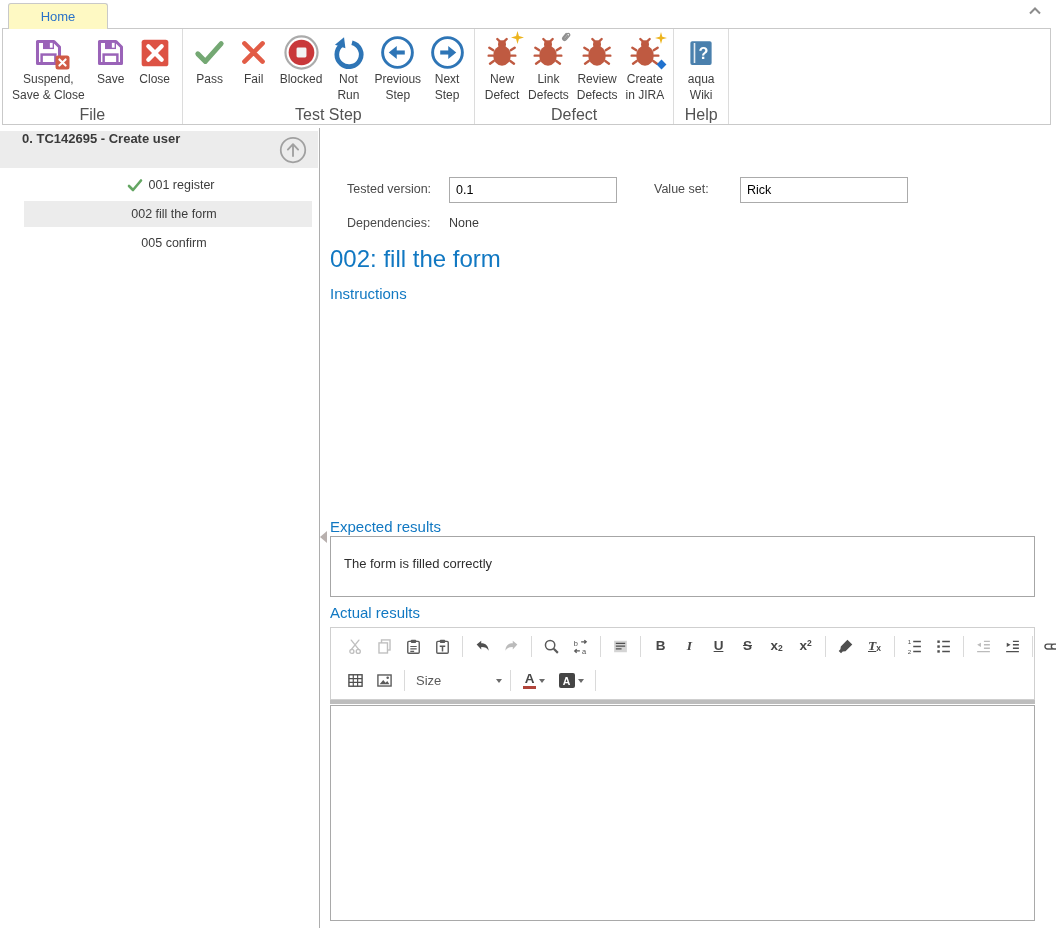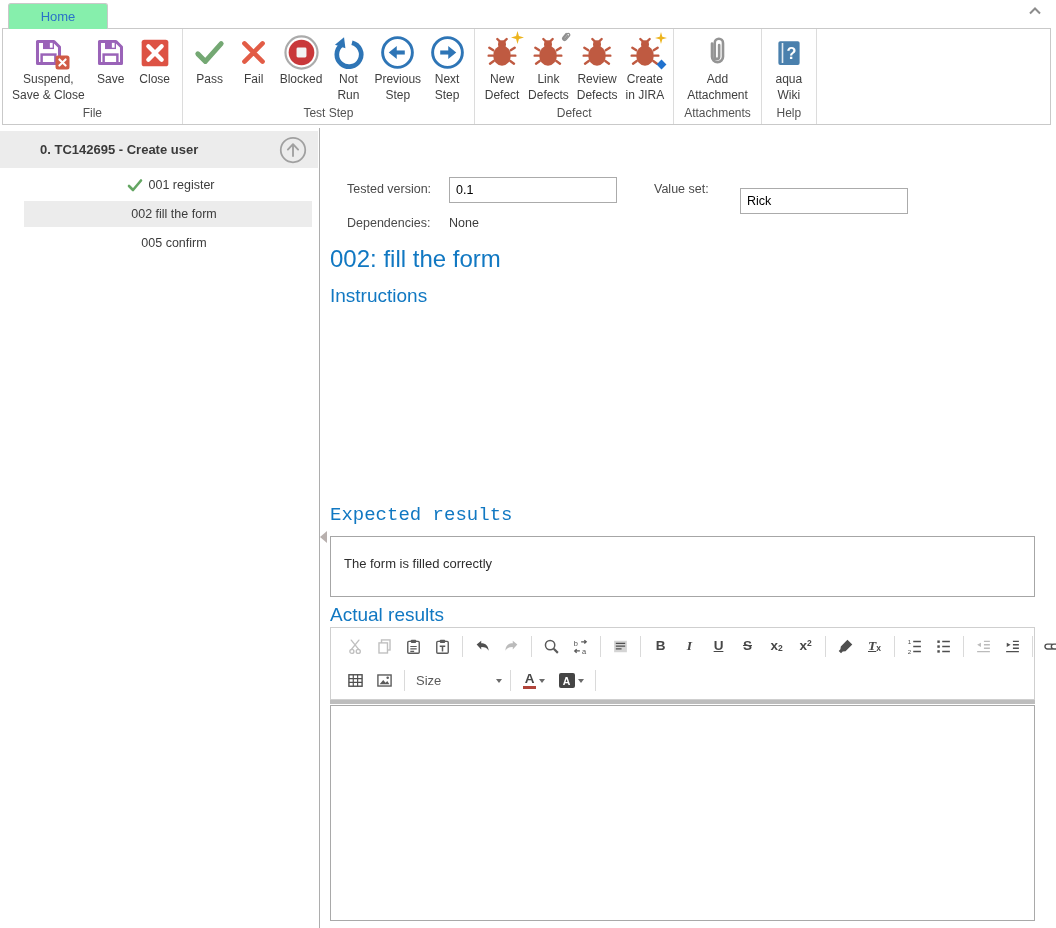--- a/index.html
+++ b/index.html
@@ -5,42 +5,42 @@
   * { box-sizing: border-box; }
   html,body { margin:0; padding:0; }
   body {
     width:1056px; height:928px; position:relative; overflow:hidden;
     background:#ffffff; font-family:"Liberation Sans", sans-serif; color:#3f3f3f;
   }
 
   
   .ribbon-tab {
     position:absolute; left:8px; top:3px; width:100px; height:26px; z-index:3;
-    background:#86efac; border:1px solid #c9c9c9; border-bottom:none;
+    background:#fef9c3; border:1px solid #c9c9c9; border-bottom:none;
     border-radius:3px 3px 0 0; display:flex; align-items:center; justify-content:center;
     font-size:13px; color:#2a72c8; cursor:pointer;
   }
   .ribbon-collapse { position:absolute; right:13px; top:4px; width:16px; height:14px; cursor:pointer; z-index:4; }
   .ribbon {
     position:absolute; left:2px; top:28px; width:1049px; height:97px;
     background:#fff; border:1px solid #c9c9c9; display:flex; align-items:stretch;
   }
   .ribbon-group { display:flex; flex-direction:column; border-right:1px solid #dcdcdc; }
   .ribbon-buttons { flex:1; display:flex; align-items:flex-start; padding:3px 5px 0 5px; }
-  .ribbon-group-label { text-align:center; font-size:12px; color:#525252; padding:1px 10px 4px; }
+  .ribbon-group-label { text-align:center; font-size:16px; color:#525252; padding:1px 10px 4px; }
   .ribbon-btn { display:flex; flex-direction:column; align-items:center; padding:2px 4px; cursor:pointer; }
   .ribbon-btn .ic { width:36px; height:37px; position:relative; display:flex; align-items:center; justify-content:center; margin-bottom:1px; }
   .ribbon-btn .lbl { font-size:12px; color:#3f3f3f; text-align:center; line-height:1.3; white-space:pre-line; }
   .badge { position:absolute; }
 
   
   .sidebar { position:absolute; left:0; top:128px; width:318px; bottom:0; background:#fff; }
   .sidebar-header {
-    margin-top:3px; height:37px; background:#ececec; display:flex; align-items:center;
-    padding-left:40px; font-size:13px; font-weight:bold; color:#3a3a3a; position:relative; cursor:pointer;
+    margin-top:3px; height:37px; background:#ececec; display:flex; align-items:flex-start;
+    padding-left:22px; font-size:13px; font-weight:bold; color:#3a3a3a; position:relative; cursor:pointer;
   }
   .sidebar-up { position:absolute; right:11px; top:5px; width:28px; height:28px; cursor:pointer; }
   .sidebar-items { margin-top:4px; }
   .srow { height:26px; display:flex; align-items:center; font-size:12.5px; color:#3c3c3c;
           margin:0 6px 3px 24px; padding-left:12px; cursor:pointer;justify-content:center; }
   .srow.selected { background:#ececec; }
   .srow .chk { width:16px; height:15px; margin-left:-6px; margin-right:5px; flex:none; }
   .vsplit { position:absolute; left:319px; top:128px; width:1px; bottom:0; background:#adadad; }
   .splitter-handle {
     position:absolute; left:320px; top:531px; width:0; height:0; cursor:pointer;
@@ -48,21 +48,21 @@
   }
 
   
   .main { position:absolute; left:330px; top:128px; width:707px; height:800px; }
   .main-title { position:absolute; left:0; top:8px; font-size:26px; color:#1178c2; font-weight:400; }
   .f-label { position:absolute; font-size:12.5px; color:#4a4a4a; }
   .f-input { position:absolute; height:26px; border:1px solid #ababab; font-size:12.5px;
              padding:0 6px; color:#000000; font-family:"Liberation Sans", sans-serif; background:#fff; }
   .f-value { position:absolute; font-size:12.5px; color:#3c3c3c; }
   .step-heading { position:absolute; left:0; top:117px; font-size:24px; color:#1178c2; }
-  .sec-head { position:absolute; left:0; font-size:19px; color:#1178c2; }
+  .sec-head { position:absolute; left:0; font-size:15px; color:#1178c2; }
   .tbox { position:absolute; left:0; width:705px; border:1px solid #a6a6a6; background:#fff;
           font-size:13px; color:#2e2e2e; }
   .box-instructions { top:176px; height:208px; padding:18px 12px 0 13px; }
   .box-instructions p { margin:0 0 23px 0; }
   .box-expected { top:408px; height:61px; padding:19px 12px 0 13px; }
 
   
   .editor-toolbar { position:absolute; left:0; top:499px; width:705px; height:73px;
                     border:1px solid #cfcfcf; background:#fff; }
   .tb-row { height:36px; display:flex; align-items:center; padding-left:10px; }
@@ -276,34 +276,20 @@
               </svg>
           </span>
         </span>
         <span class="lbl">Create
 in JIRA</span>
       </div>
     </div>
     <div class="ribbon-group-label">Defect</div>
   </div>
 
-  <div class="ribbon-group">
-    <div class="ribbon-buttons" style="justify-content:center;">
-      <div class="ribbon-btn">
-        <span class="ic">
-          <svg width="33" height="35" viewBox="0 0 24 24">
-            <path d="M8 5.5 V15 a4 4 0 0 0 8 0 V5 a3 3 0 0 0 -6 0 v10 a1.6 1.6 0 0 0 3.2 0 V6.5" fill="none" stroke="#949494" stroke-width="1.9" stroke-linecap="round"></path>
-          </svg>
-        </span>
-        <span class="lbl">Add
-Attachment</span>
-      </div>
-    </div>
-    <div class="ribbon-group-label">Attachments</div>
-  </div>
 
   <div class="ribbon-group">
     <div class="ribbon-buttons" style="justify-content:center;">
       <div class="ribbon-btn">
         <span class="ic">
           <svg width="30" height="30" viewBox="0 0 24 24">
             <rect x="3.5" y="2.5" width="17" height="19" rx="1.5" fill="#4a80ad"></rect>
             <line x1="6.8" y1="4" x2="6.8" y2="20" stroke="#ffffff" stroke-width="1.3" opacity="0.85"></line>
             <text x="14" y="16.5" font-size="13" font-weight="bold" fill="#ffffff" text-anchor="middle" font-family="Liberation Sans, sans-serif">?</text>
           </svg>
@@ -347,30 +333,30 @@
 </div>
 
 <div class="vsplit"></div>
 <div class="splitter-handle"></div>
 
 <div class="main">
 
   <span class="f-label" style="left:17px; top:54px;">Tested version:</span>
   <input class="f-input" style="left: 119px; top: 49px; width: 168px;" value="0.1">
   <span class="f-label" style="left:324px; top:54px;">Value set:</span>
-  <input class="f-input" style="left: 410px; top: 60px; width: 168px;" value="Rick">
+  <input class="f-input" style="left: 410px; top: 49px; width: 168px;" value="Rick">
 
   <span class="f-label" style="left:17px; top:88px;">Dependencies:</span>
   <span class="f-value" style="left:119px; top:88px;">None</span>
 
   <div class="step-heading">002: fill the form</div>
 
   <div class="sec-head" style="top:157px;">Instructions</div>
 
-  <div class="sec-head" style="top:376px;font-family:Liberation Mono, monospace;">Expected results</div>
+  <div class="sec-head" style="top:390px;">Expected results</div>
   <div class="tbox box-expected">
     <span>The form is filled correctly</span>
   </div>
 
   <div class="sec-head" style="top:476px;">Actual results</div>
 
   <div class="editor-toolbar">
     <div class="tb-row">
       <span class="tb-btn dis">
         <svg width="17" height="17" viewBox="0 0 16 16">

